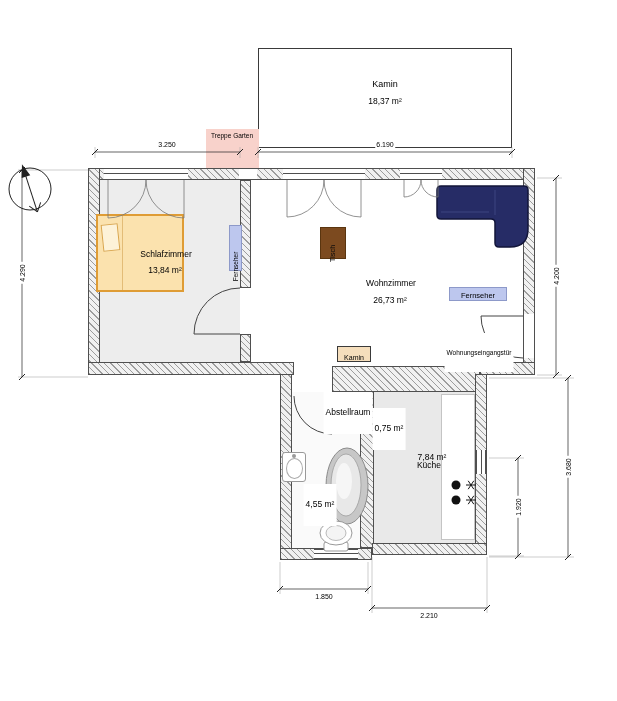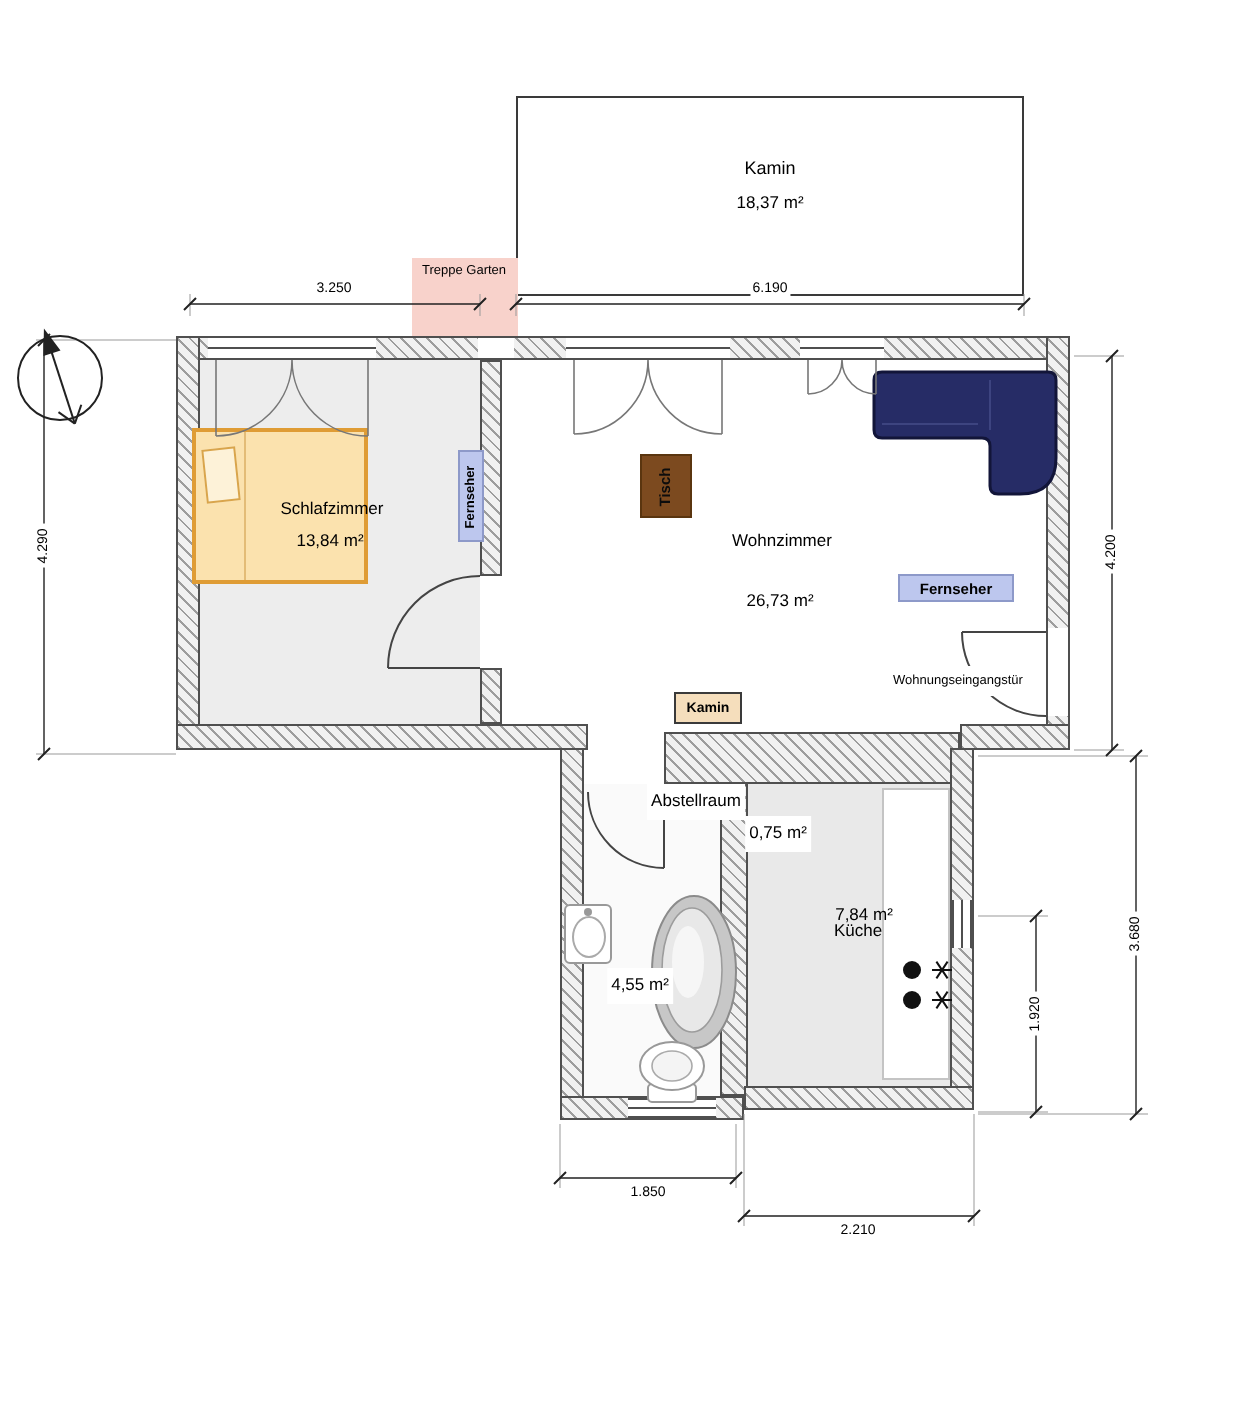--- a/index.html
+++ b/index.html
@@ -7,24 +7,24 @@
   .abs{position:absolute;}
   .wall{position:absolute;box-sizing:border-box;border:1px solid #4f4f4f;
         background:repeating-linear-gradient(45deg,#9d9d9d 0,#9d9d9d 1px,#f1f1f1 1px,#f1f1f1 4.5px);}
   .floor{position:absolute;}
   .win-h{position:absolute;background:linear-gradient(to bottom,#4f4f4f 0,#4f4f4f 1px,#fff 1px,#fff 45%,#4f4f4f 45%,#4f4f4f calc(45% + 1px),#fff calc(45% + 1px),#fff calc(100% - 1px),#4f4f4f calc(100% - 1px),#4f4f4f 100%);}
   .win-v{position:absolute;background:linear-gradient(to right,#4f4f4f 0,#4f4f4f 1px,#fff 1px,#fff 45%,#4f4f4f 45%,#4f4f4f calc(45% + 1px),#fff calc(45% + 1px),#fff calc(100% - 1px),#4f4f4f calc(100% - 1px),#4f4f4f 100%);}
   .gap{position:absolute;background:#fff;}
   .lbl{position:absolute;font-size:8.5px;line-height:1.15;white-space:nowrap;transform:translateX(-50%);}
   .lg{font-size:9px;}
   .xs{font-size:6.5px;}
-  .wbg{background:#fff;padding:4px 2px;}
+  .wbg{background:#fff;padding:16px 2px;}
   .dimlbl{position:absolute;font-size:7px;background:#fff;padding:0 1px;white-space:nowrap;transform:translateX(-50%);}
   .vdim{position:absolute;font-size:7px;background:#fff;padding:0 2px;white-space:nowrap;transform:translate(-50%,-50%) rotate(-90deg);}
-  .boxfill{display:flex;align-items:center;justify-content:center;width:100%;height:100%;overflow:visible;font-weight:bold;}
+  .boxfill{display:flex;align-items:flex-end;justify-content:center;width:100%;height:100%;overflow:visible;}
   .rot{transform:rotate(-90deg);white-space:nowrap;}
   svg.overlay{position:absolute;left:0;top:0;pointer-events:none;}
 </style>
 </head>
 <body>
 
 <div class="plan">
 
   <div class="floor" style="left:100px;top:180px;width:140px;height:182px;background:#ededed;"></div>
   <div class="floor" style="left:292px;top:392px;width:68px;height:156px;background:#fafafa;"></div>
@@ -138,21 +138,21 @@
       <line x1="30" y1="213" x2="36" y2="205" stroke="#222" stroke-width="1"></line>
     </g>
   </svg>
 
   <div class="lbl lg" style="left:385px;top:79px;">Kamin</div>
   <div class="lbl" style="left:385px;top:97px;">18,37 m²</div>
 
   <div class="lbl" style="left:166px;top:250px;">Schlafzimmer</div>
   <div class="lbl" style="left:165px;top:266px;">13,84 m²</div>
 
-  <div class="lbl" style="left:391px;top:266px;">Wohnzimmer</div>
+  <div class="lbl" style="left:391px;top:279px;">Wohnzimmer</div>
   <div class="lbl" style="left:390px;top:296px;">26,73 m²</div>
 
   <div class="lbl wbg" style="left:348px;top:392px;">Abstellraum</div>
   <div class="lbl wbg" style="left:343px;top:408px;margin-left:46px;">0,75 m²</div>
 
   <div class="lbl" style="left:429px;top:436px;margin-top:25px;">Küche</div>
   <div class="lbl" style="left:432px;top:453px;">7,84 m²</div>
 
   <div class="lbl wbg" style="left:320px;top:484px;">4,55 m²</div>
 

